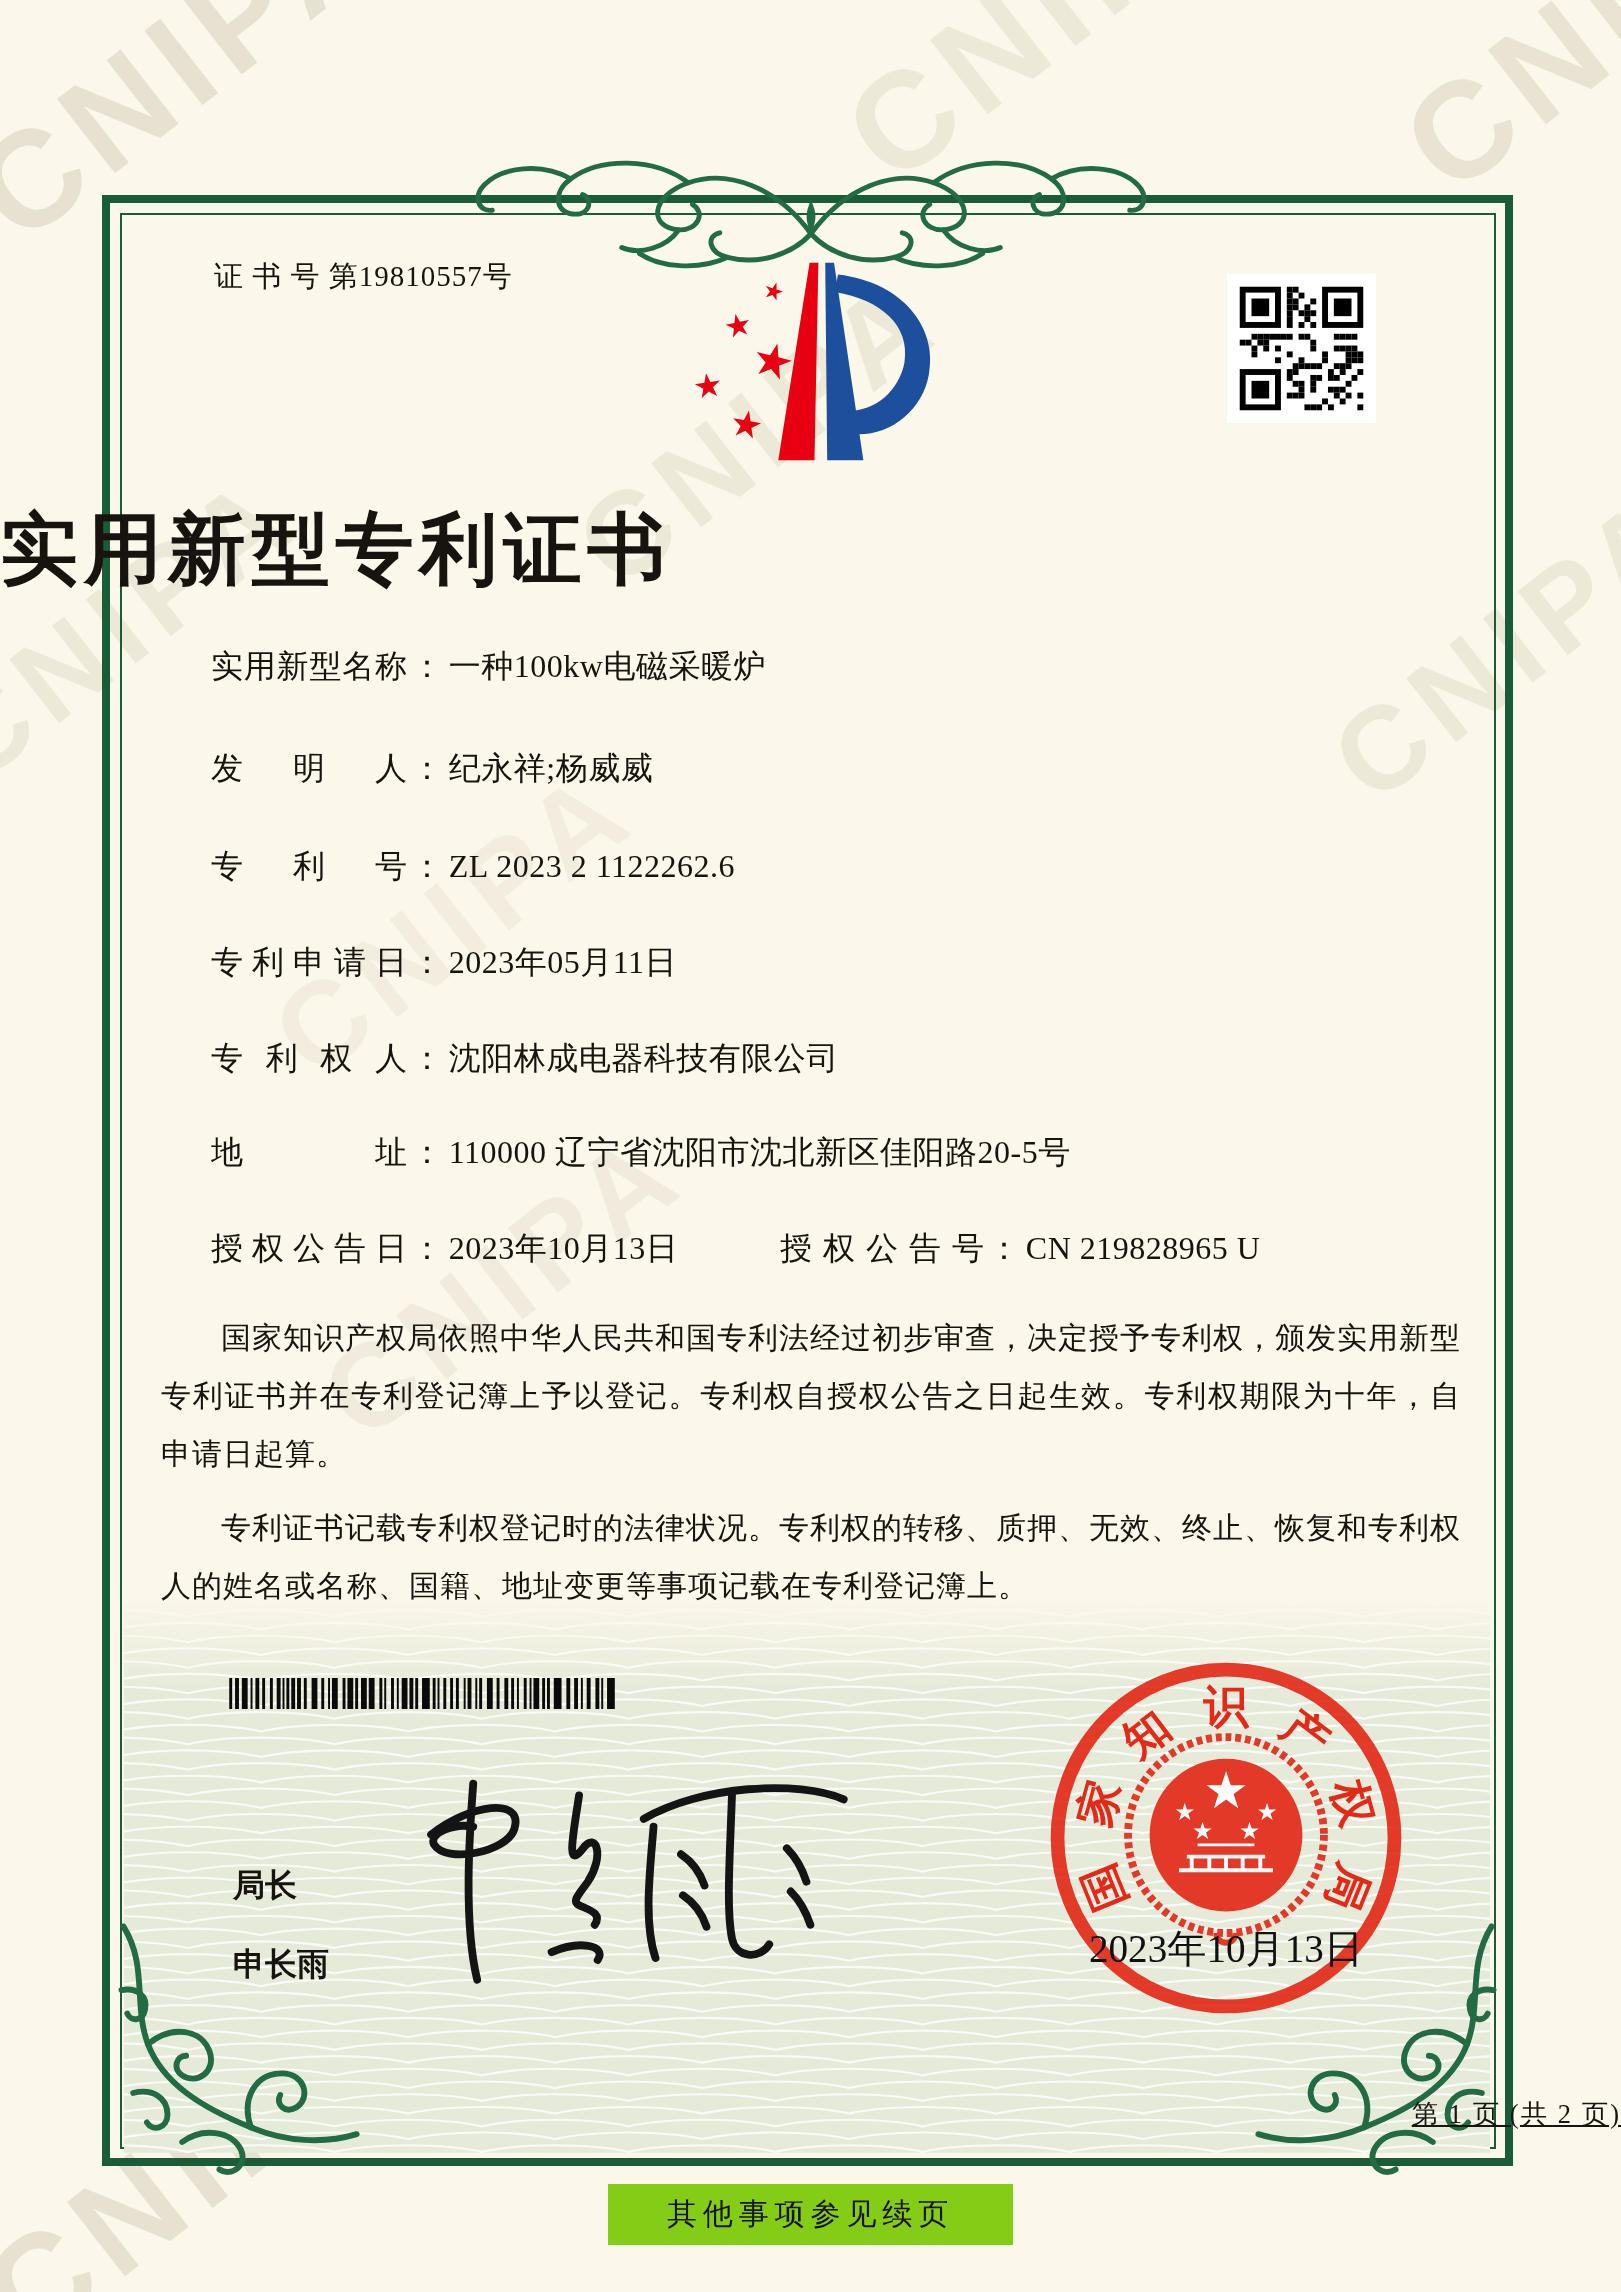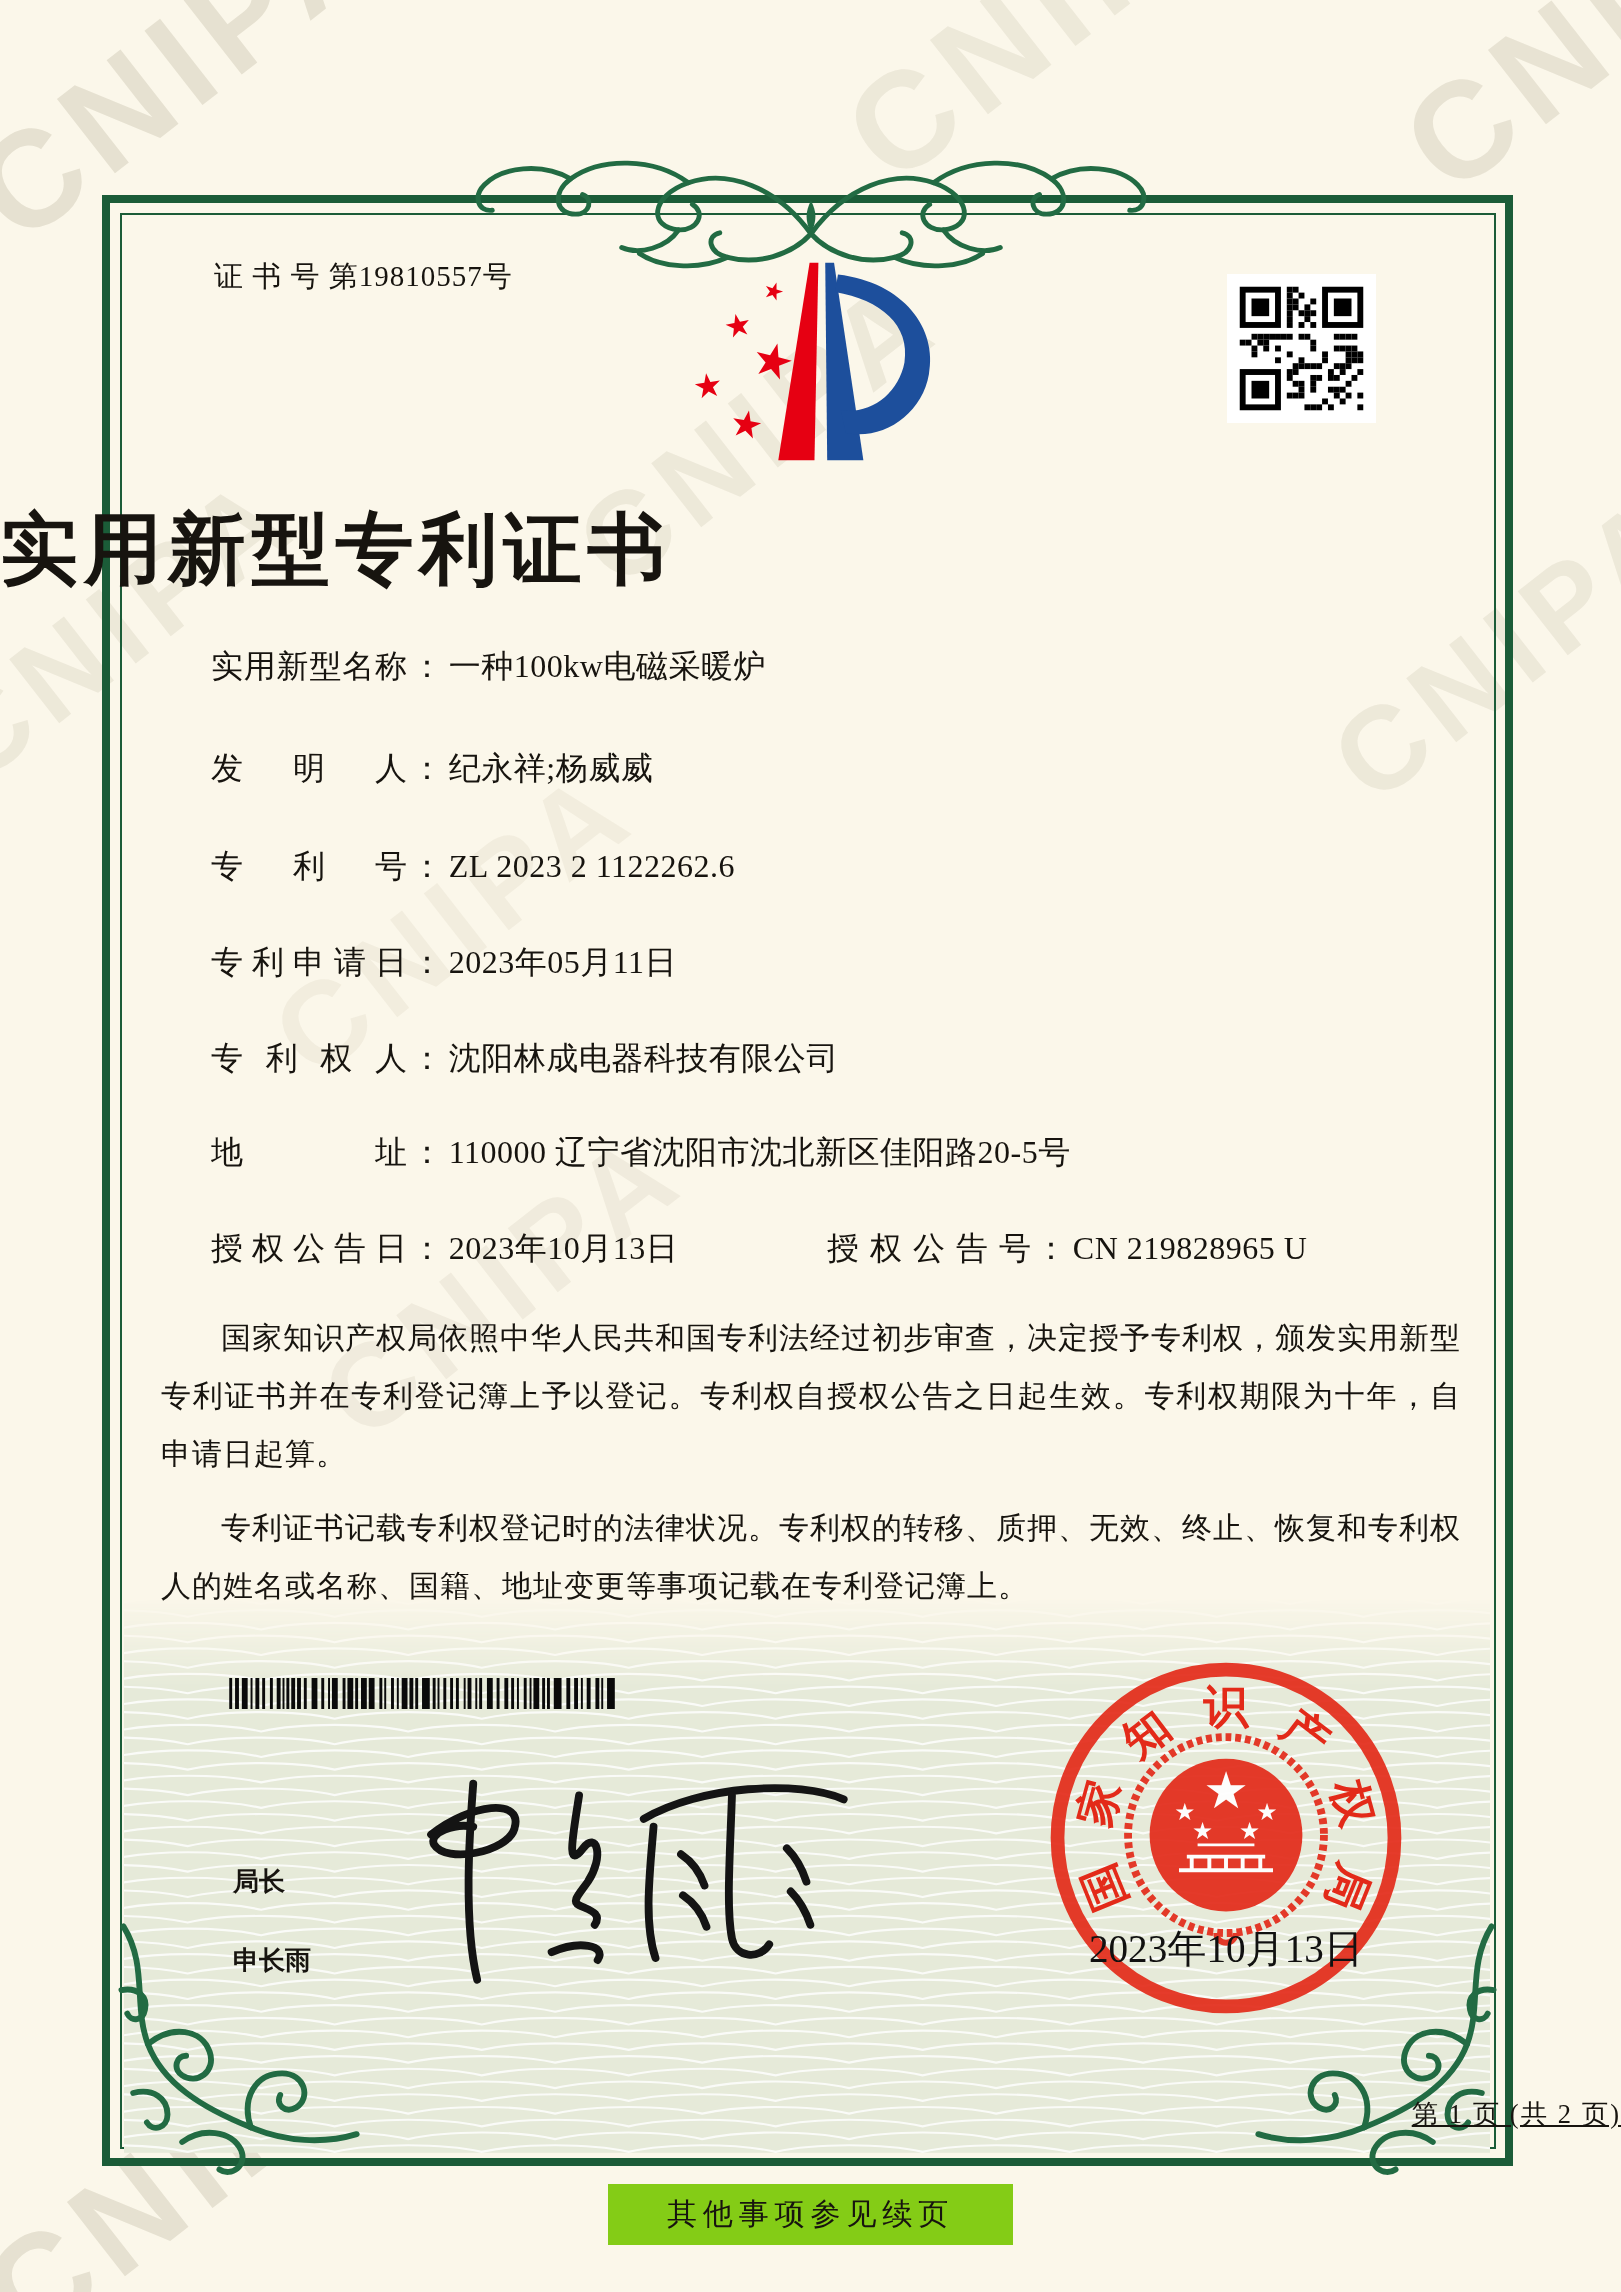--- a/index.html
+++ b/index.html
@@ -43,38 +43,38 @@
     font-size:78px;font-weight:900;letter-spacing:5.9px;z-index:3;
   }
   
   .row{position:absolute;left:211px;height:47px;font-size:32px;white-space:nowrap;z-index:3;}
   .row .lbl{
     display:inline-block;width:196px;text-align:justify;text-align-last:justify;
     vertical-align:bottom;
   }
   .row .colon{display:inline-block;margin:0 5.9px 0 3.9px;}
   .row .val{letter-spacing:0.5px;margin-top:24px;}
-  .row .group2{position:absolute;left:616px;top:0;white-space:nowrap;}
+  .row .group2{position:absolute;left:569px;top:0;white-space:nowrap;}
   .row .group2 .lbl{width:204px;}
   
   .paras{position:absolute;left:161px;top:1309px;width:1300px;z-index:3;}
   .paras p{
     margin:0;font-size:30px;line-height:58px;text-indent:2em;
     text-align:justify;letter-spacing:1px;
   }
   .paras p + p{margin-top:15.7px;}
   
   .waves{
     position:absolute;left:124px;top:1598px;width:1366px;height:555px;z-index:2;
     -webkit-mask-image:linear-gradient(to bottom,transparent 0,#000 88px);
     mask-image:linear-gradient(to bottom,transparent 0,#000 88px);
   }
   .barcode{position:absolute;left:227px;top:1678px;width:392px;height:31px;z-index:3;}
   .sig-title,.sig-name{
-    position:absolute;left:233px;font-size:26px;font-weight:700;
+    position:absolute;left:233px;font-size:32px;font-weight:700;
     font-family:"Liberation Sans", sans-serif;z-index:3;
   }
   .sig-title{top:1864px;}
   .sig-name{top:1943px;}
   .signature{position:absolute;left:387px;top:1766px;width:490px;height:245px;z-index:4;}
   .seal{position:absolute;left:1035px;top:1647px;width:382px;height:382px;z-index:4;}
   .page-info{
     position:absolute;left:0;top:2096px;width:100%;text-align:right;
     font-size:26.5px;z-index:3;letter-spacing:2px;text-decoration:underline;
   }

